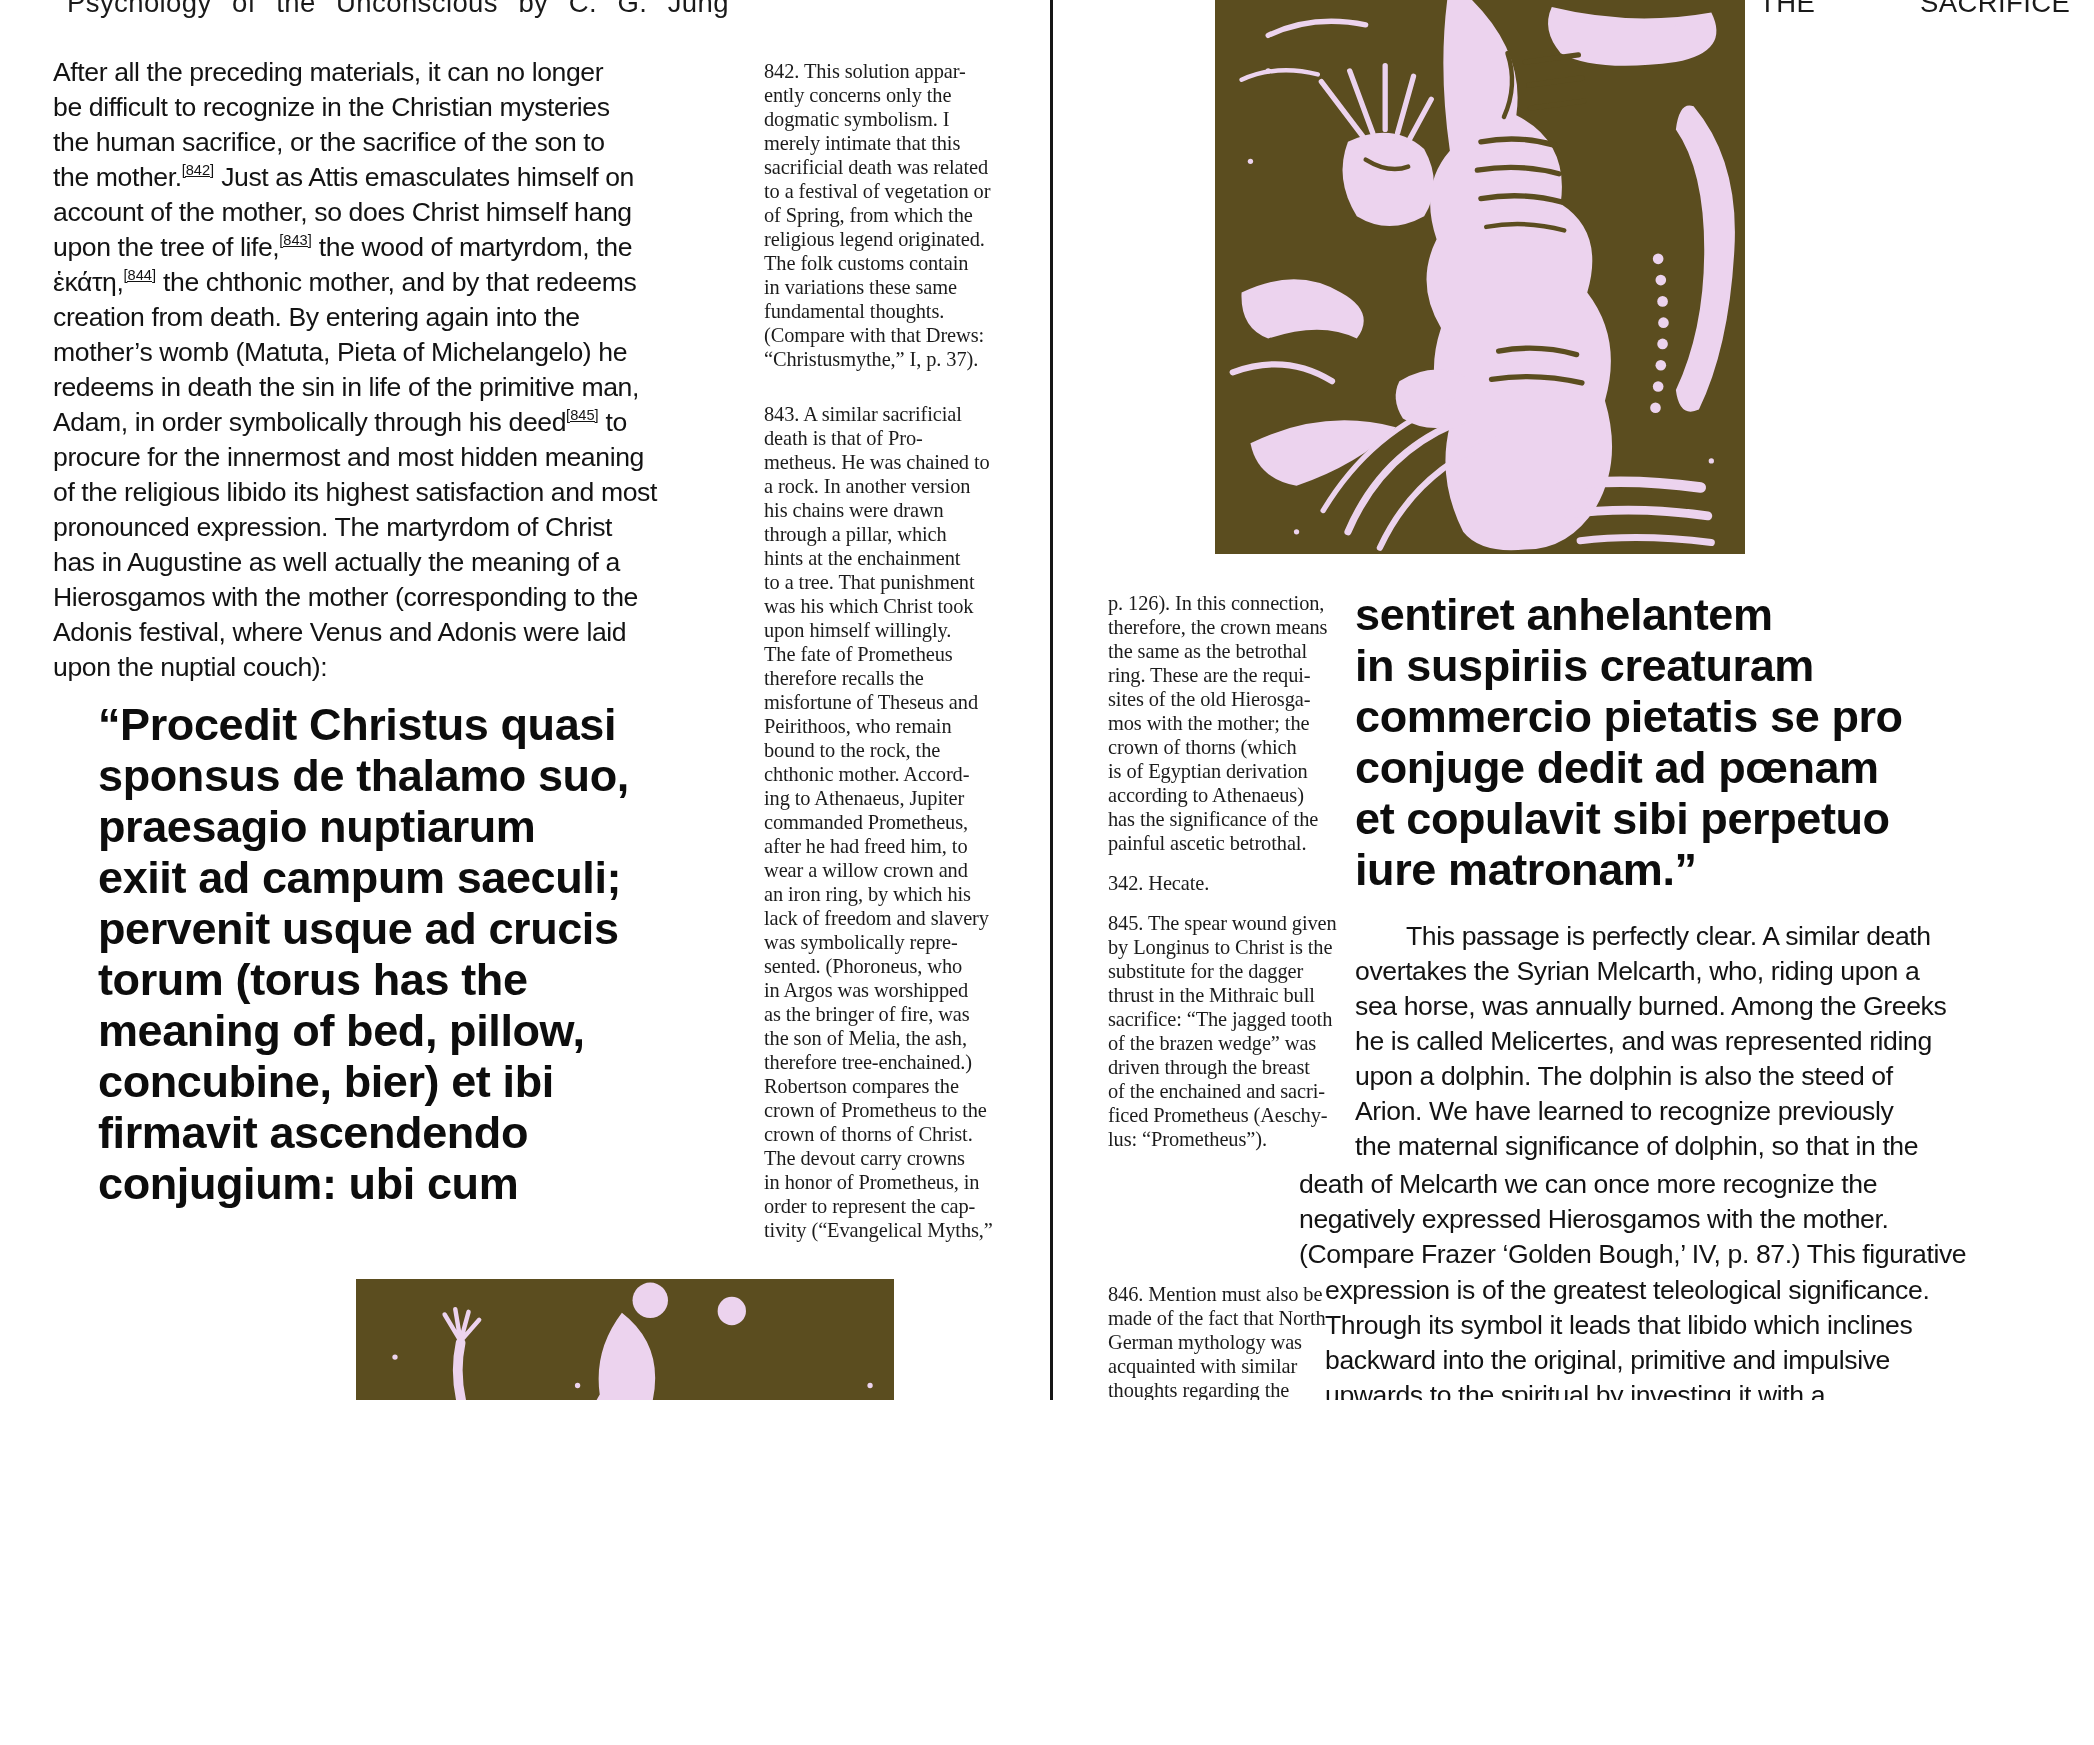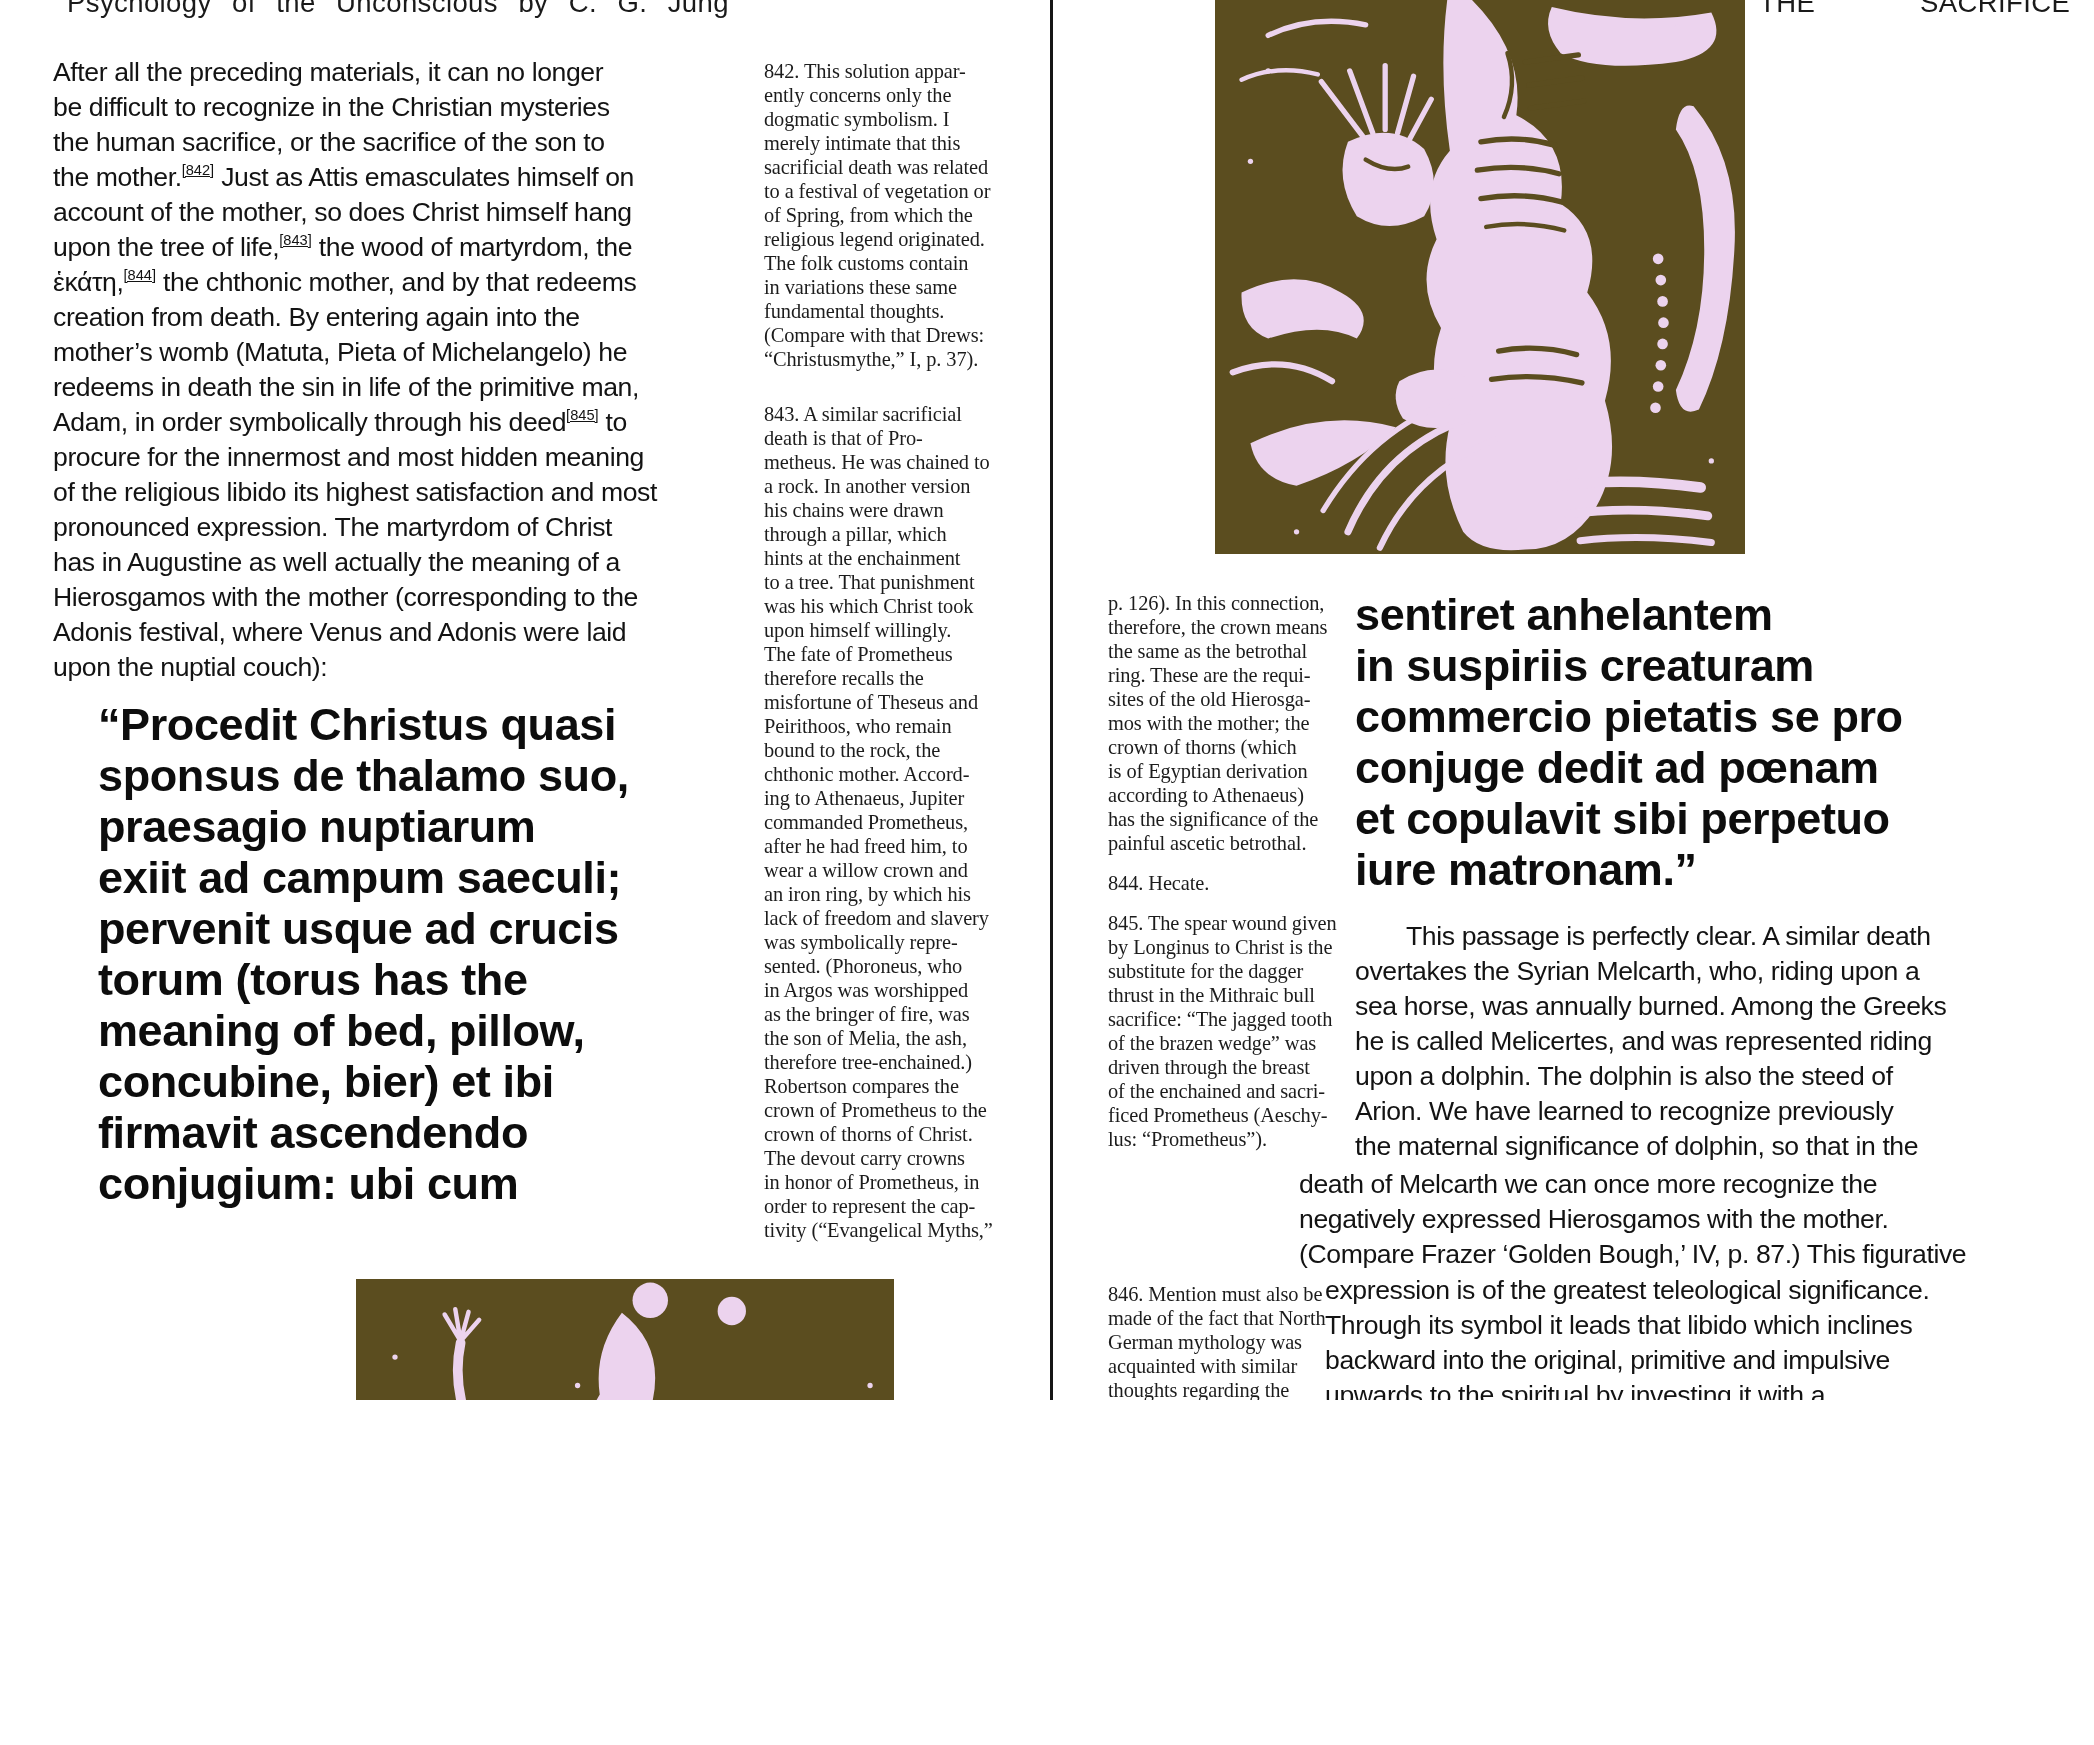--- a/index.html
+++ b/index.html
@@ -182,21 +182,21 @@
           <circle cx="560" cy="520" r="3"></circle>
         <circle cx="522" cy="30" r="3"></circle>
       </g>
     </svg>
   </div>
 
   <div class="abs quote" style="left:1355px; top:589px;">sentiret anhelantem<br>in suspiriis creaturam<br>commercio pietatis se pro<br>conjuge dedit ad pœnam<br>et copulavit sibi perpetuo<br>iure matronam.”</div>
 
   <div class="abs" style="left:1108px; top:591px;">
     <div class="serif-note fn-block-tight">p. 126). In this connection,<br>therefore, the crown means<br>the same as the betrothal<br>ring. These are the requi-<br>sites of the old Hierosga-<br>mos with the mother; the<br>crown of thorns (which<br>is of Egyptian derivation<br>according to Athenaeus)<br>has the significance of the<br>painful ascetic betrothal.</div>
-    <div class="serif-note fn-block-tight">844. Hecate.</div>
+    <div class="serif-note fn-block-tight">342. Hecate.</div>
     <div class="serif-note">845. The spear wound given<br>by Longinus to Christ is the<br>substitute for the dagger<br>thrust in the Mithraic bull<br>sacrifice: “The jagged tooth<br>of the brazen wedge” was<br>driven through the breast<br>of the enchained and sacri-<br>ficed Prometheus (Aeschy-<br>lus: “Prometheus”).</div>
   </div>
 
   <div class="abs serif-note" style="left:1108px; top:1282px;">846. Mention must also be<br>made of the fact that North<br>German mythology was<br>acquainted with similar<br>thoughts regarding the<br>fruitfulness of the sacrifi-<br>cial death on the mother:<br>Through hanging on the<br>tree of life, Odin obtained<br>knowledge of the Runes<br>and the inspiring, intoxi-<br>cating drink which invested<br>him with immortality.</div>
 
   <div class="abs sans-body indent-first" style="left:1355px; top:919px;">This passage is perfectly clear. A similar death<br>overtakes the Syrian Melcarth, who, riding upon a<br>sea horse, was annually burned. Among the Greeks<br>he is called Melicertes, and was represented riding<br>upon a dolphin. The dolphin is also the steed of<br>Arion. We have learned to recognize previously<br>the maternal significance of dolphin, so that in the</div>
   <div class="abs sans-body" style="left:1299px; top:1167px;">death of Melcarth we can once more recognize the<br>negatively expressed Hierosgamos with the mother.<br>(Compare Frazer ‘Golden Bough,’ IV, p. 87.) This figurative</div>
   <div class="abs sans-body" style="left:1325px; top:1273px;">expression is of the greatest teleological significance.<br>Through its symbol it leads that libido which inclines<br>backward into the original, primitive and impulsive<br>upwards to the spiritual by investing it with a<br>mysterious but fruitful function. It is superfluous<br>to speak of the effect of this symbol upon the<br>unconscious of Occidental humanity. A glance over<br>history shows what creative forces were released in<br>this symbol.<sup class="ref">[846]</sup></div>
   <div class="abs sans-body indent-first-lg" style="left:1355px; top:1592px;">The betrothal of the Mithraic and the Christian</div>
 

